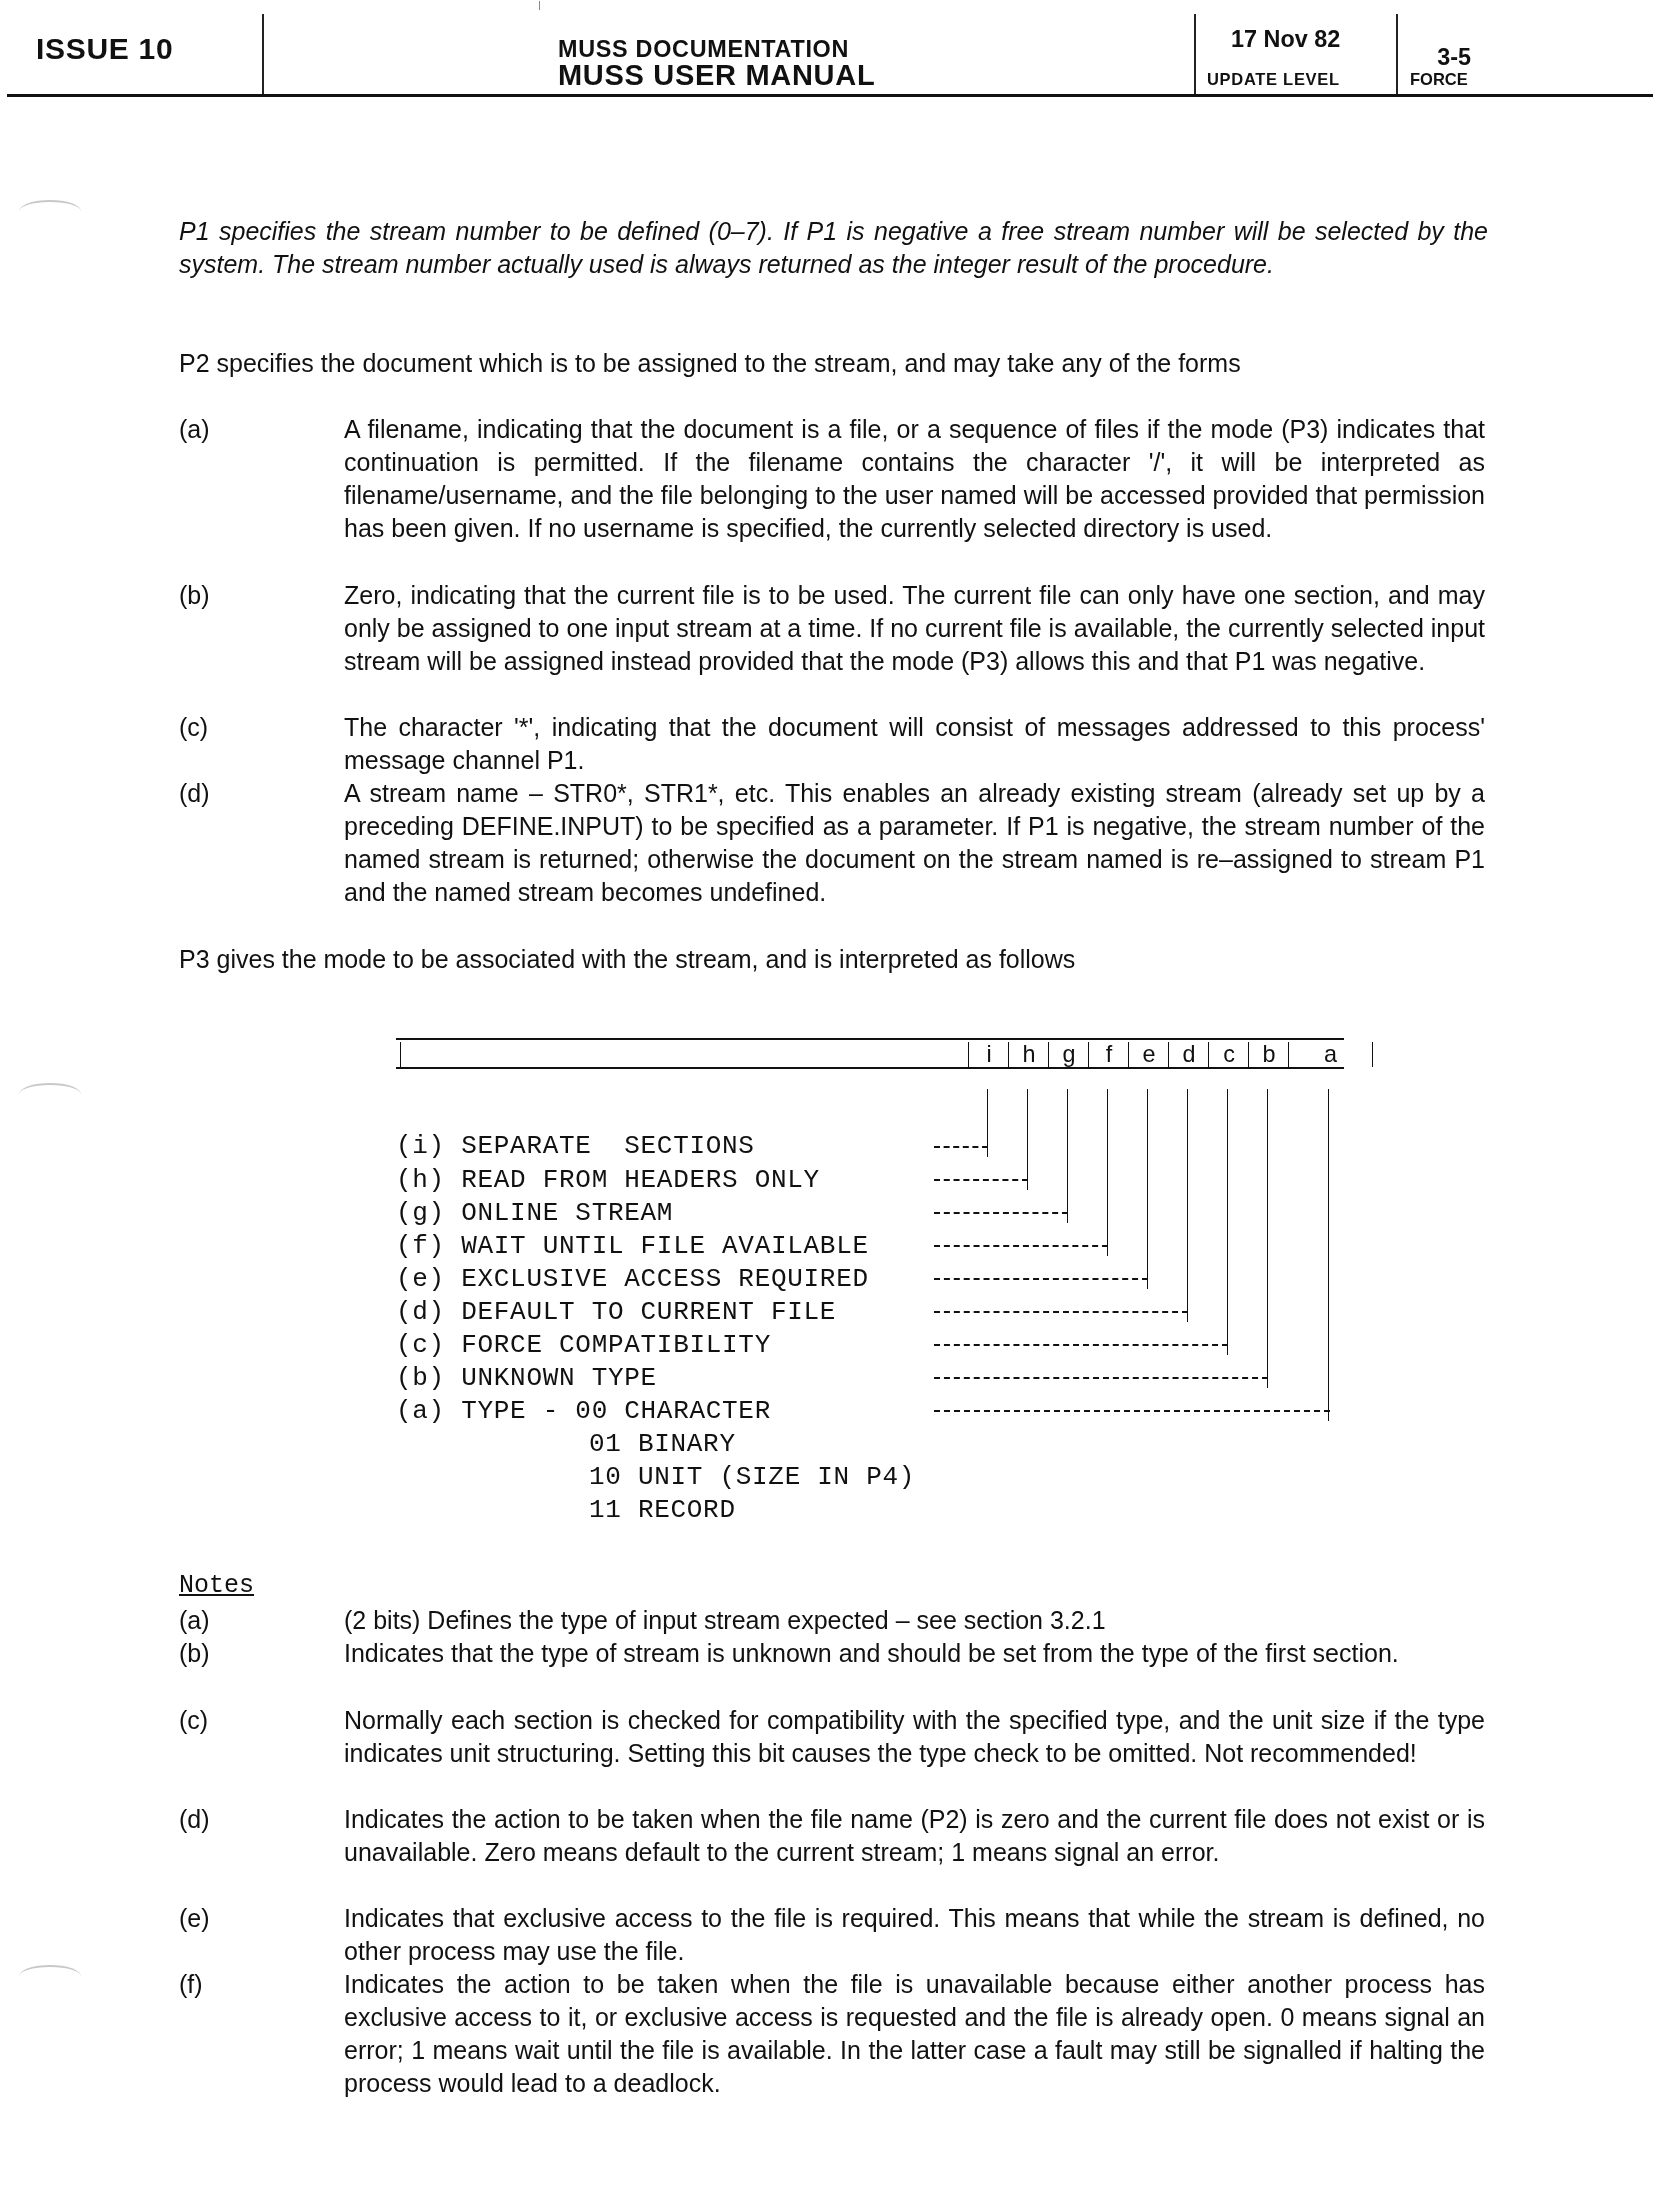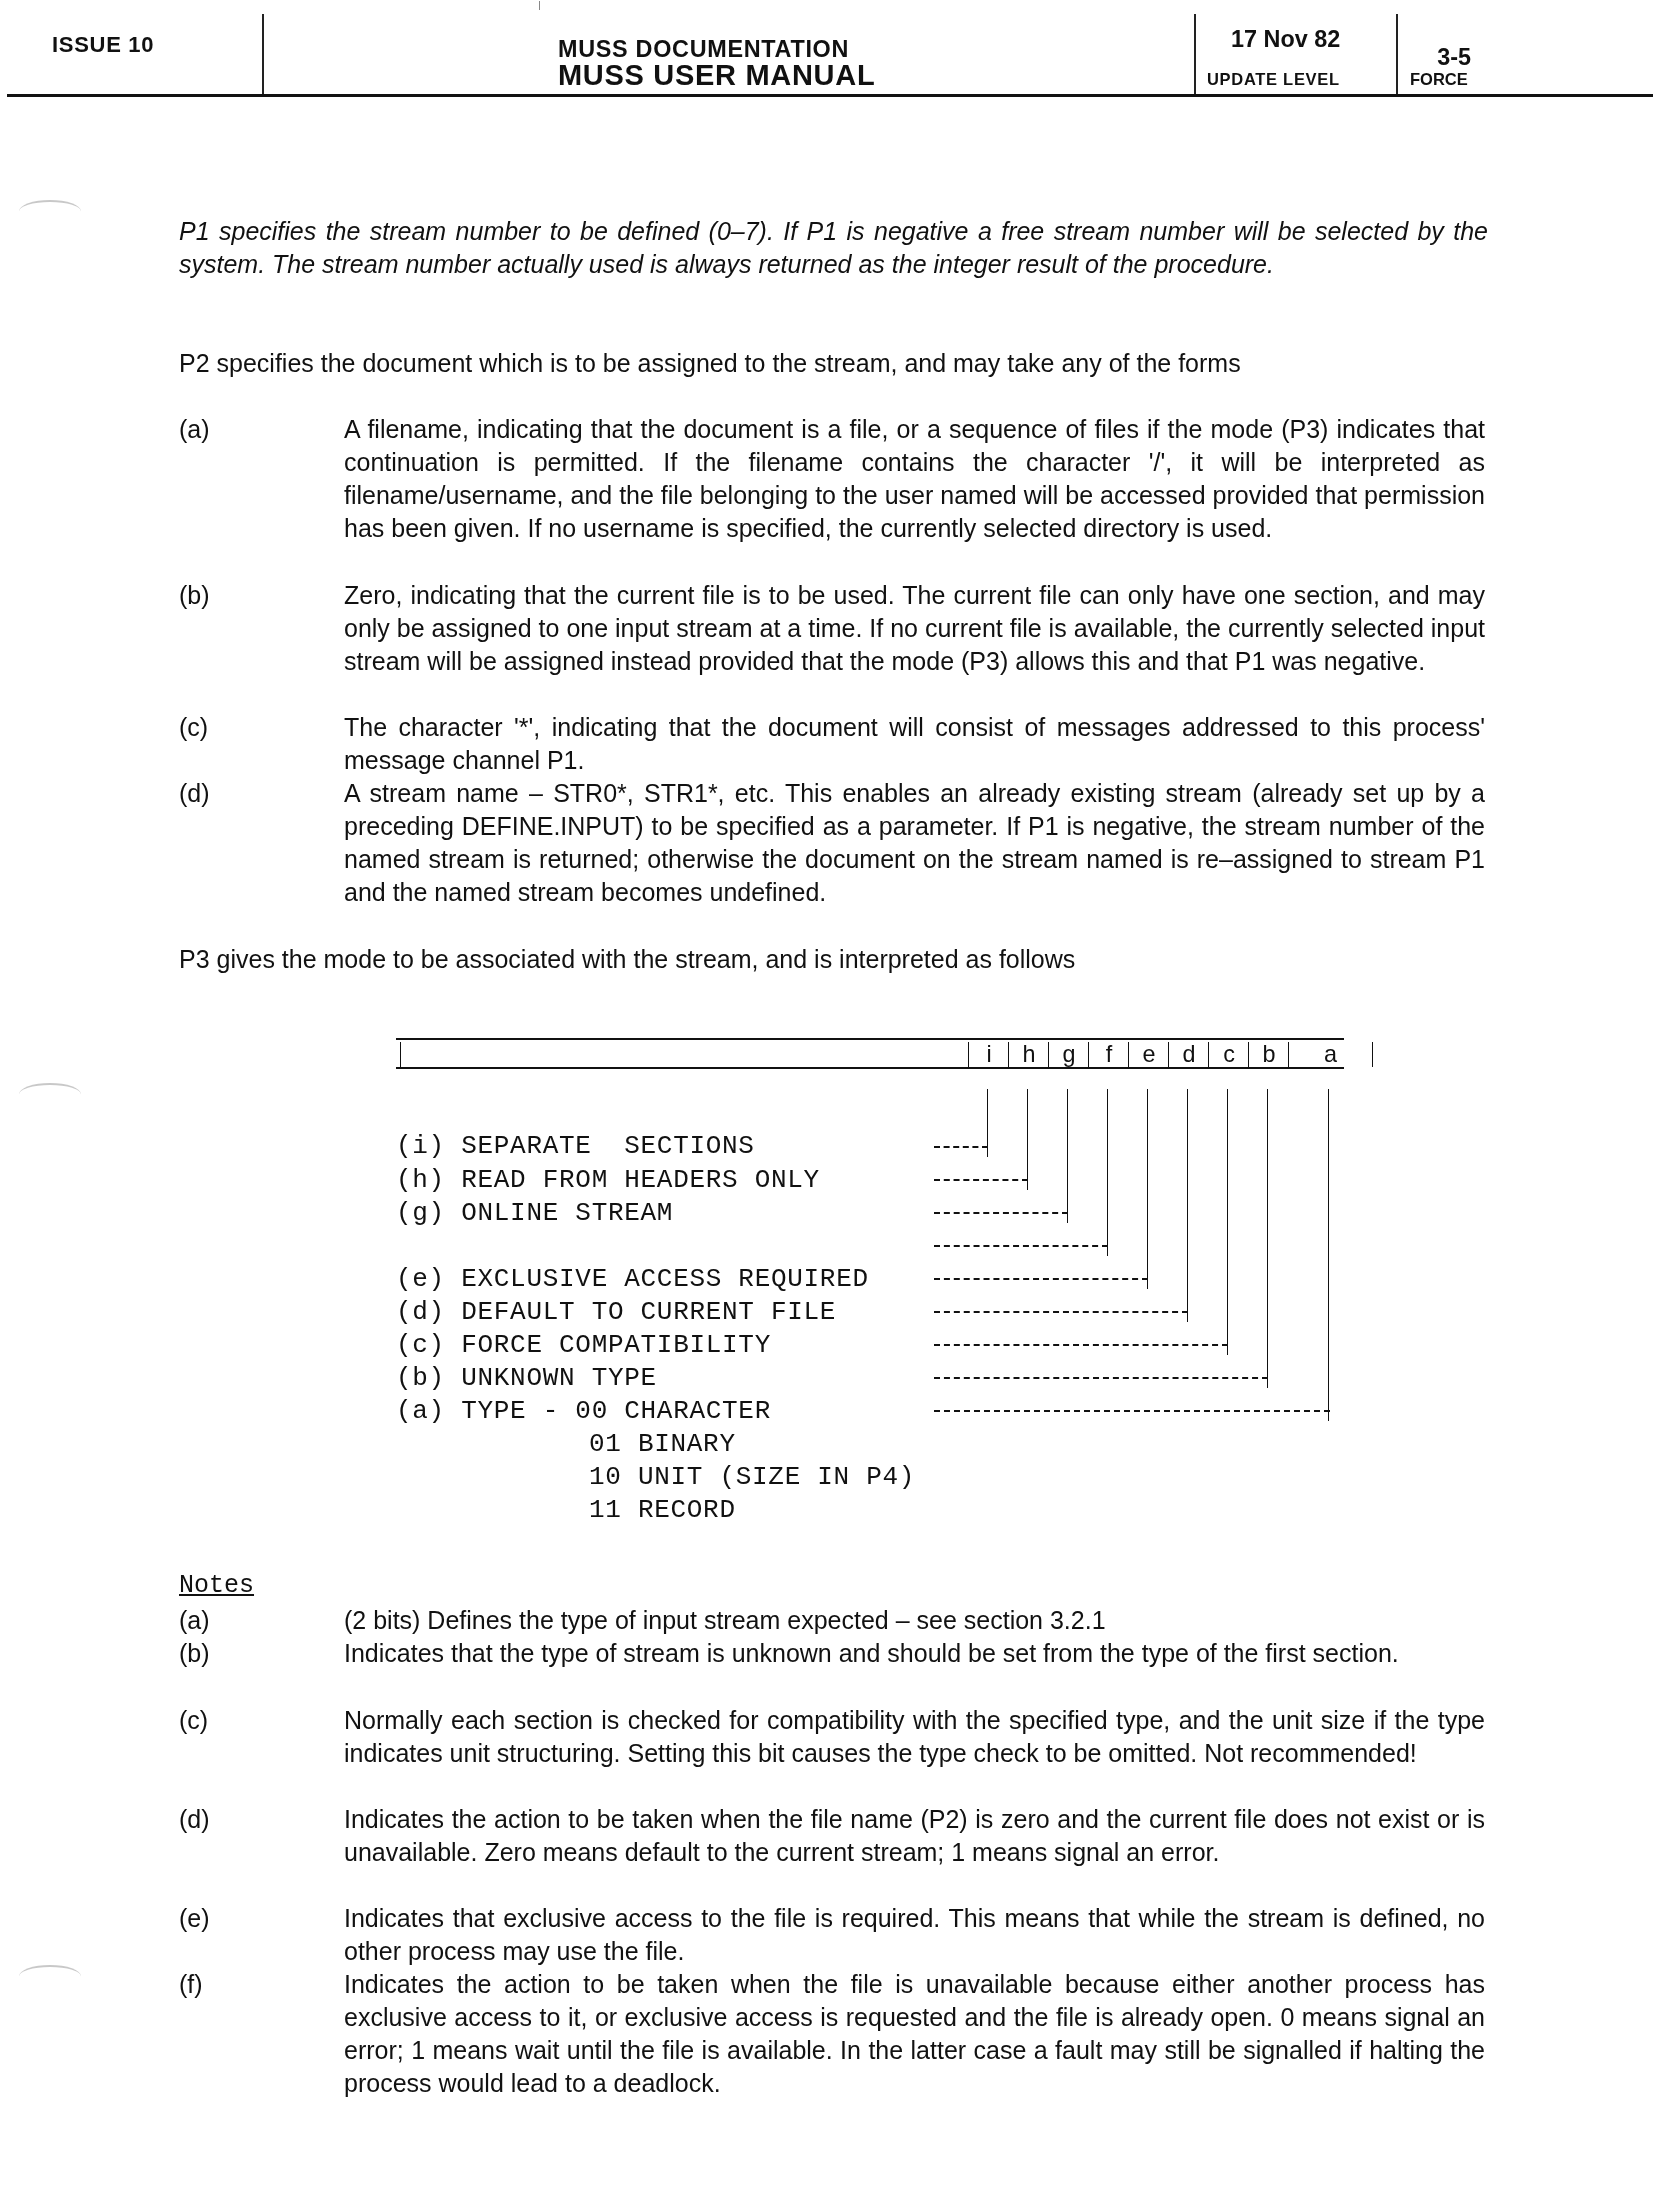--- a/index.html
+++ b/index.html
@@ -1,18 +1,18 @@
 <!DOCTYPE html>
 <html style="font-size:11px"><head>
 <meta charset="utf-8">
 <style>
   html, body { margin: 0; padding: 0; background: #ffffff; }
   body { width: 1654px; height: 2205px; position: relative; overflow: hidden; color: #111; font-family: "Liberation Sans", "DejaVu Sans", sans-serif; }
   .hdr { position: absolute; font-weight: bold; font-family: "Liberation Sans", sans-serif; }
-  .hdr-issue { left: 52px; top: 32px; font-size: 22px; letter-spacing: 0.7px; }
+  .hdr-issue { left: 36px; top: 32px; font-size: 30px; letter-spacing: 0.7px; }
   .hdr-title { left: 558px; top: 36px; font-size: 23.4px; line-height: 26px; letter-spacing: 0.7px; }
   .hdr-title .l2 { font-size: 29px; }
   .hdr-date { left: 1231px; top: 26px; font-size: 23.4px; }
   .hdr-upd { left: 1207px; top: 70px; font-size: 16.5px; letter-spacing: 0.7px; }
   .hdr-page { left: 1416px; top: 44px; font-size: 23.4px; width: 55px; text-align: right; }
   .hdr-pagelbl { left: 1410px; top: 70px; font-size: 16.5px; }
   .vline { position: absolute; top: 13.8px; width: 2.1px; height: 83px; background: #222; }
   .hrule { position: absolute; left: 6.9px; top: 94px; width: 1647px; height: 3.4px; background: #111; }
   .tick { position: absolute; left: 539px; top: 1.4px; width: 1.4px; height: 8.3px; background: #888; }
 
@@ -94,20 +94,21 @@
     <div class="bitcell last" style="left: 892px; width: 83px;">a</div>
     <div class="flagrow" style="top: 96px;">(i) SEPARATE  SECTIONS</div>
     <div class="leader" style="left: 538px; top: 112px; width: 54px;"></div>
     <div class="bitline" style="left: 591px; top: 55px; height: 68px;"></div>
     <div class="flagrow" style="top: 130px;">(h) READ FROM HEADERS ONLY</div>
     <div class="leader" style="left: 538px; top: 145px; width: 94px;"></div>
     <div class="bitline" style="left: 631px; top: 55px; height: 101px;"></div>
     <div class="flagrow" style="top: 163px;">(g) ONLINE STREAM</div>
     <div class="leader" style="left: 538px; top: 178px; width: 134px;"></div>
     <div class="bitline" style="left: 671px; top: 55px; height: 134px;"></div>
+    <div class="flagrow" style="top: 196px;">(f) WAIT UNTIL FILE AVAILABLE</div>
     <div class="leader" style="left: 538px; top: 211px; width: 174px;"></div>
     <div class="bitline" style="left: 711px; top: 55px; height: 167px;"></div>
     <div class="flagrow" style="top: 229px;">(e) EXCLUSIVE ACCESS REQUIRED</div>
     <div class="leader" style="left: 538px; top: 244px; width: 214px;"></div>
     <div class="bitline" style="left: 751px; top: 55px; height: 200px;"></div>
     <div class="flagrow" style="top: 262px;">(d) DEFAULT TO CURRENT FILE</div>
     <div class="leader" style="left: 538px; top: 277px; width: 254px;"></div>
     <div class="bitline" style="left: 791px; top: 55px; height: 233px;"></div>
     <div class="flagrow" style="top: 295px;">(c) FORCE COMPATIBILITY</div>
     <div class="leader" style="left: 538px; top: 310px; width: 294px;"></div>

